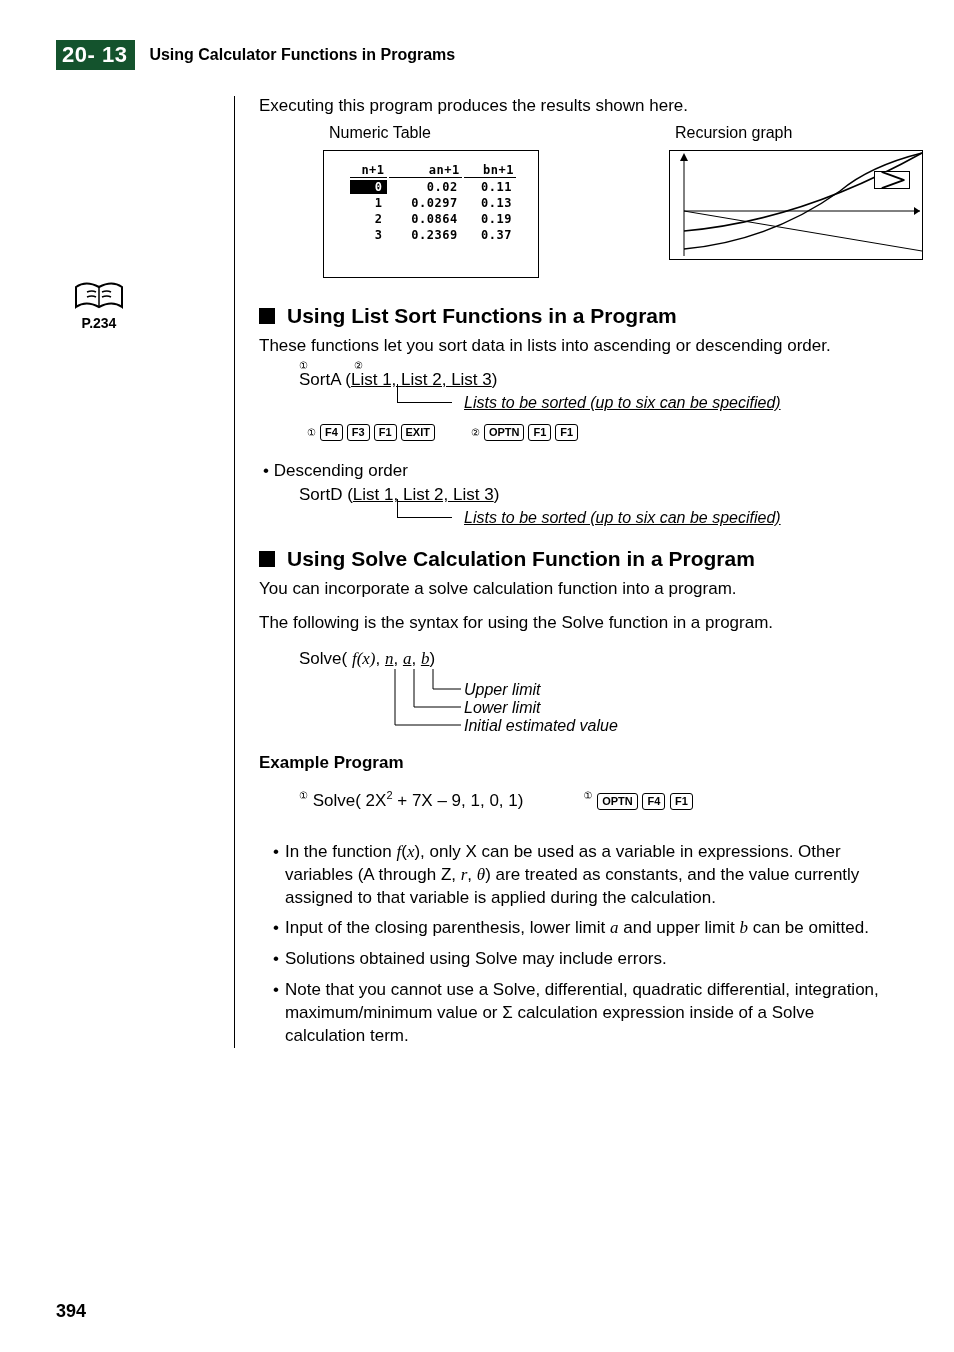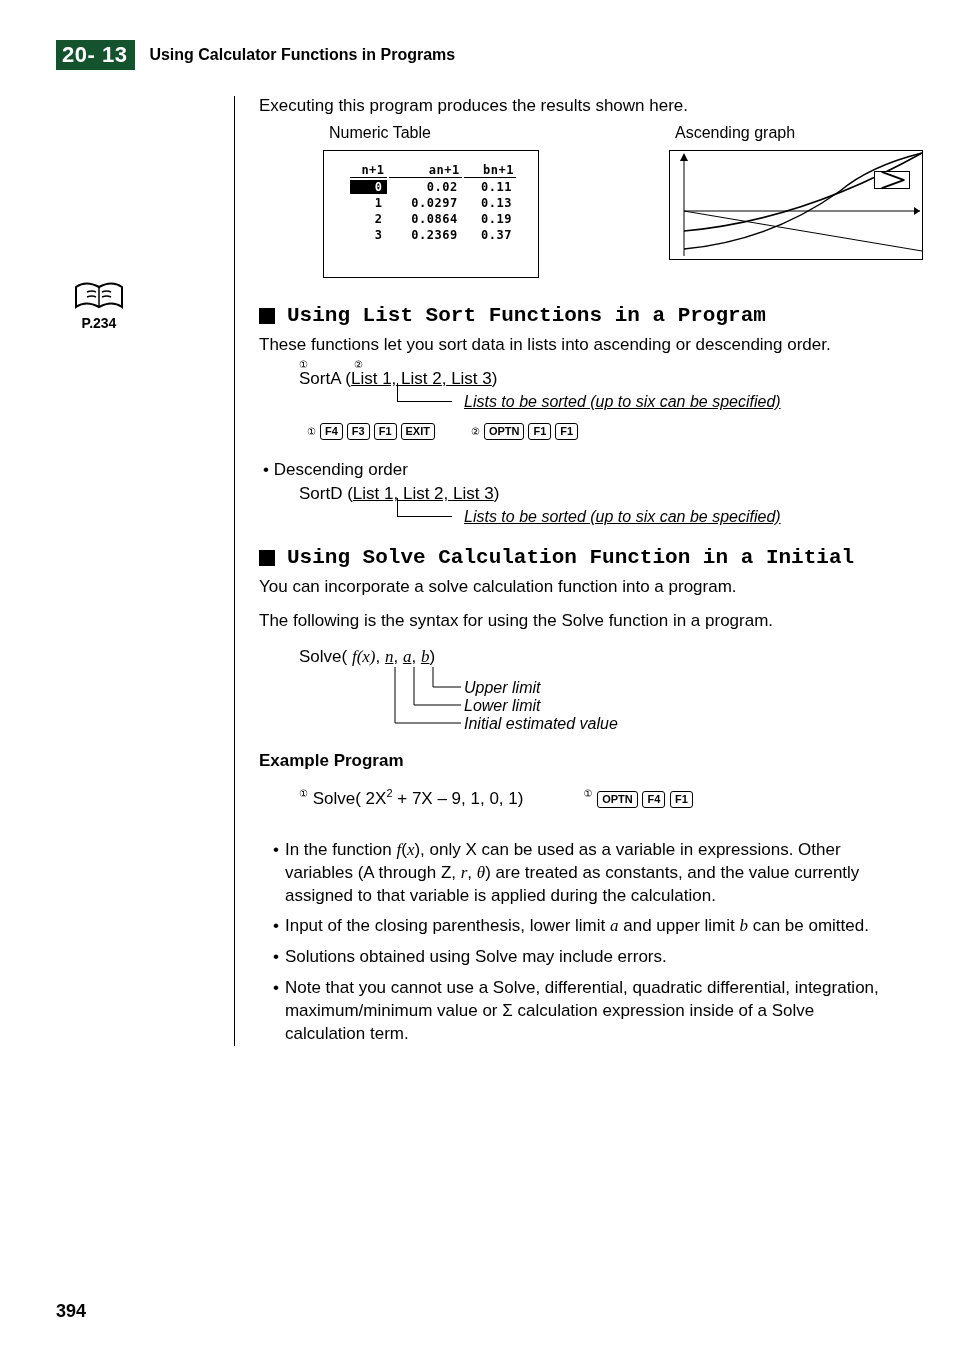--- a/index.html
+++ b/index.html
@@ -97,21 +97,21 @@
       top: 279px;
       text-align: center;
     }
     .book-icon {
       width: 50px; height: 34px;
       display: block;
       margin: 0 auto 2px;
     }
     .page-ref { font-size: 14px; font-weight: bold; text-align: center; }
 
-    .h2-row { display: flex; align-items: center; gap: 12px; margin: 20px 0 8px; font-family: Liberation Mono, monospace; }
+    .h2-row { display: flex; align-items: center; gap: 12px; margin: 20px 0 8px; }
     .h2-square { width: 16px; height: 16px; background: #000; }
     .h2-text { font-weight: bold; font-size: 21px; }
     .para { font-size: 17px; margin-bottom: 14px; }
     .bullet-line { margin-left: 4px; margin-bottom: 4px; }
     .code-indent { margin-left: 40px; font-size: 17px; position: relative; }
     .small-circ { font-size: 10px; vertical-align: super; }
     .underline { text-decoration: underline; }
     .annot-line {
       margin-left: 155px;
       position: relative;
@@ -226,21 +226,21 @@
           <tr>
             <td>3</td>
             <td>0.2369</td>
             <td>0.37</td>
           </tr>
         </tbody>
           </table>
       </div>
     </div>
     <div class="fig-col">
-      <div class="fig-label">Ascending graph</div>
+      <div class="fig-label">Recursion graph</div>
       <div class="graph-box axis-arrows">
         <svg width="254" height="110">
           <line x1="14" y1="60" x2="250" y2="60" stroke="#000" stroke-width="1"></line>
           <polygon points="250,60 244,56 244,64" fill="#000"></polygon>
           <line x1="14" y1="105" x2="14" y2="6" stroke="#000" stroke-width="1"></line>
           <polygon points="14,2 10,10 18,10" fill="#000"></polygon>
           <path d="M14 98 Q 100 90 170 40 Q 200 15 252 2" stroke="#000" stroke-width="1.5" fill="none"></path>
           <path d="M14 80 Q 130 70 252 2" stroke="#000" stroke-width="1.5" fill="none"></path>
           <path d="M14 60 L 252 100" stroke="#000" stroke-width="1" fill="none"></path>
         </svg>
@@ -279,21 +279,21 @@
   <div class="bullet-line">• Descending order</div>
   <div class="code-indent">
     <span>SortD (</span><span class="underline">List 1, List 2, List 3</span><span>)</span>
   </div>
   <div class="annot-line" style="margin-bottom:14px;">
     <span class="annot-text-pad">Lists to be sorted (up to six can be specified)</span>
   </div>
 
   <div class="h2-row">
     <div class="h2-square"></div>
-    <div class="h2-text">Using Solve Calculation Function in a Initial</div>
+    <div class="h2-text">Using Solve Calculation Function in a Program</div>
   </div>
   <div class="para">You can incorporate a solve calculation function into a program.</div>
   <div class="para">The following is the syntax for using the Solve function in a program.</div>
 
   <div class="solve-syntax">
     <span>Solve( </span><span class="fx"><span>f(x)</span></span><span>, <span class="fx underline">n</span>, <span class="fx underline">a</span>, <span class="fx underline">b</span>)</span>
     <div class="solve-lines-box">
       <svg width="200" height="76" style="position:absolute;left:-13px;top:0;">
         <path d="M6 0 L6 56 L72 56" stroke="#000" fill="none"></path>
         <path d="M25 0 L25 38 L72 38" stroke="#000" fill="none"></path>

